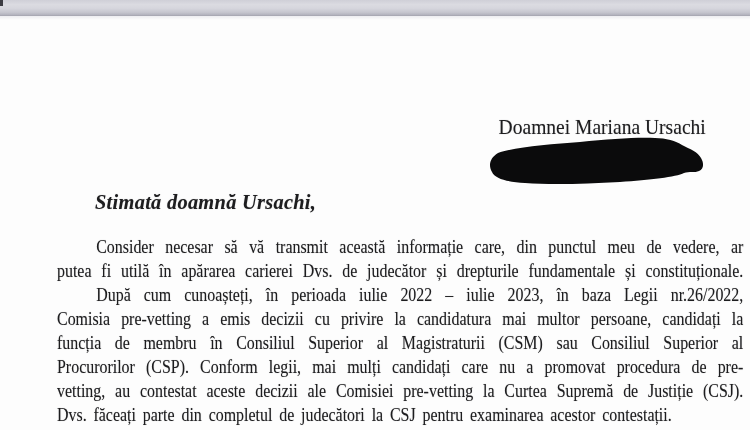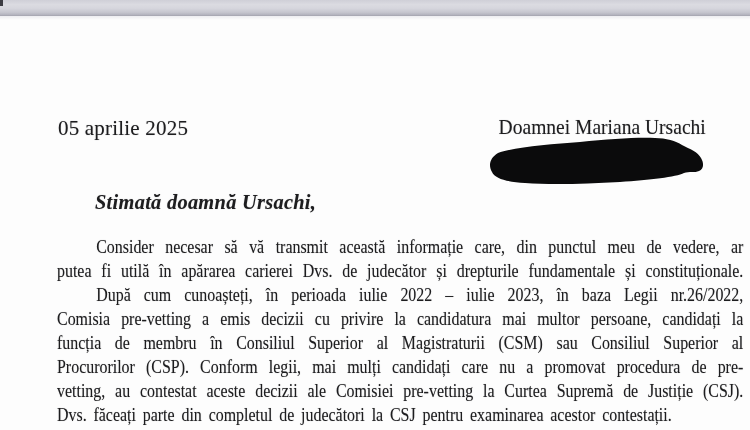--- a/index.html
+++ b/index.html
@@ -88,21 +88,20 @@
 </style>
 </head>
 <body>
 
 <div class="page">
 
   <div class="top-bar"></div>
   <div class="corner-mark"></div>
   <div class="top-bar-fade"></div>
 
-  <div class="date-line soft">05 aprilie 2025</div>
 
   <div class="recipient-line soft">Doamnei Mariana Ursachi</div>
 
   <svg class="redaction" viewBox="0 0 230 56" aria-hidden="true">
     <path fill="#0b0b0c" d="
       M 12 38
       C 8 31, 10 24, 18 19
       C 35 13, 70 10, 100 8
       C 130 5, 158 3, 175 4
       C 186 4, 196 7, 202 11

